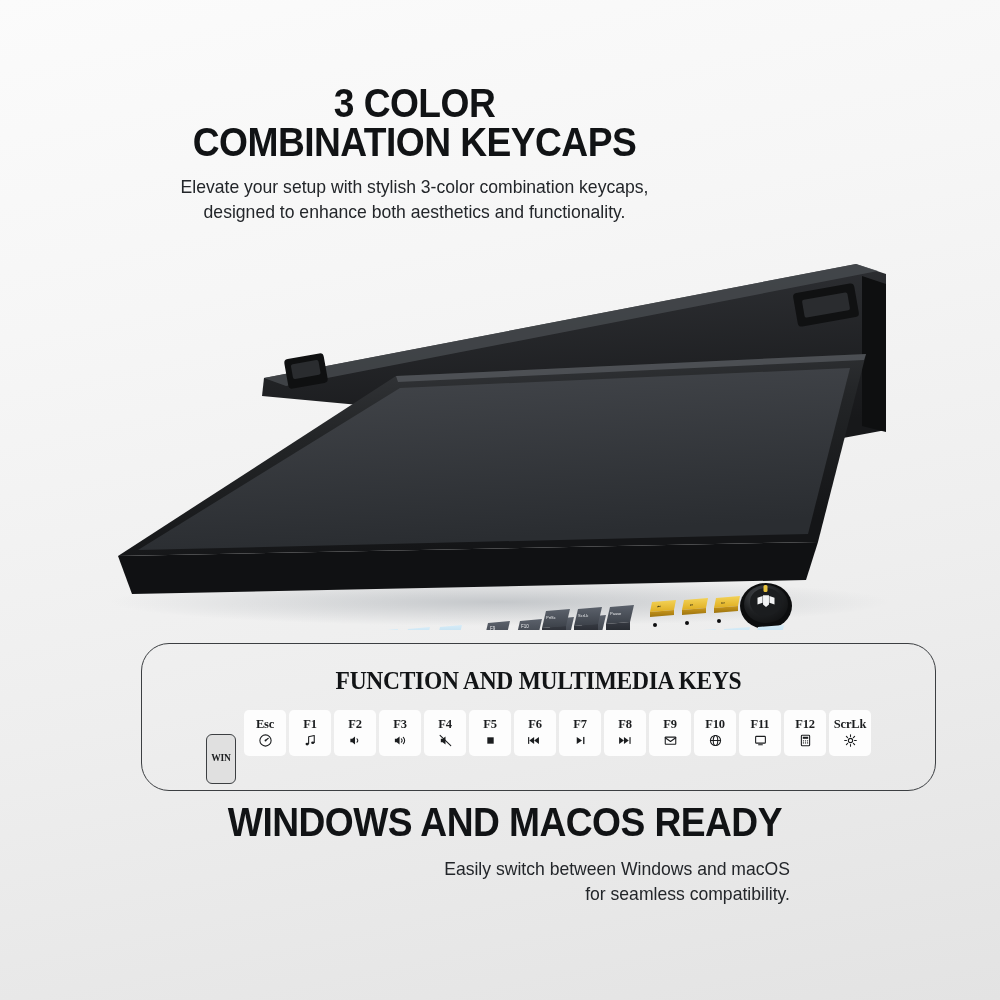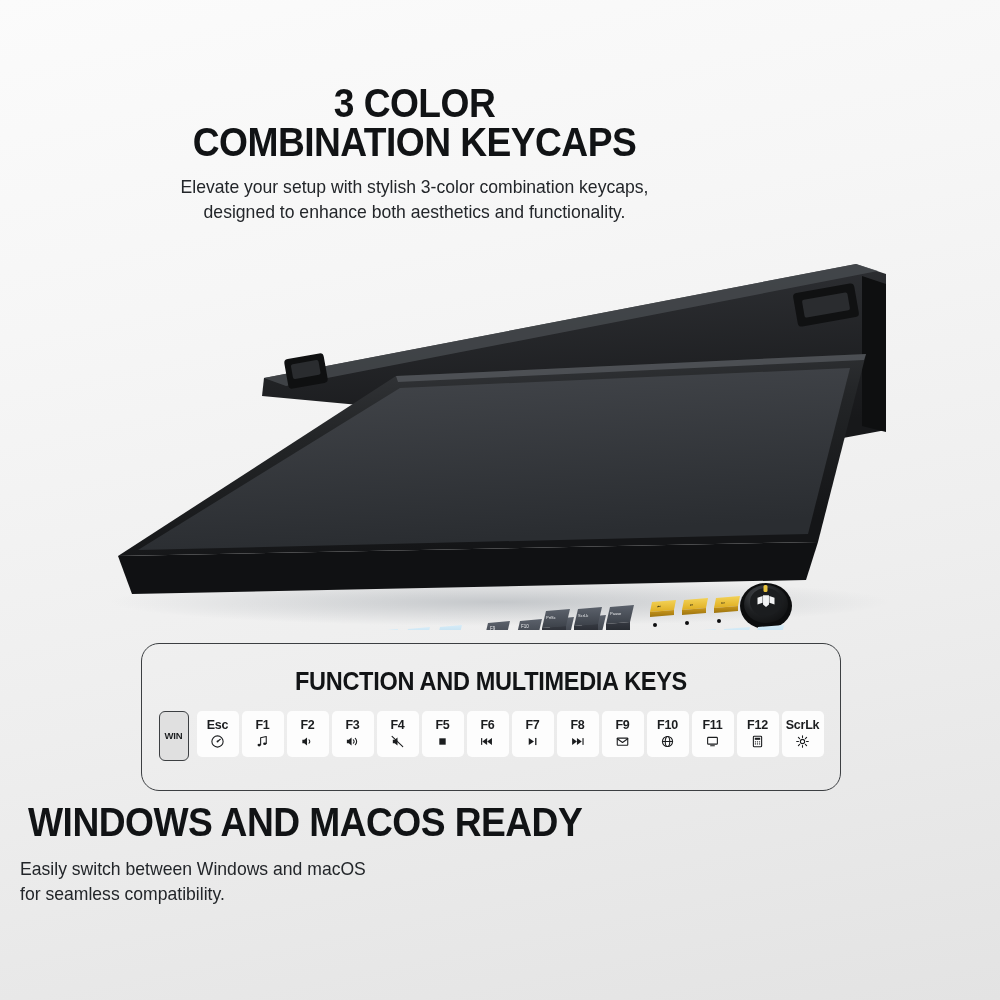--- a/index.html
+++ b/index.html
@@ -43,24 +43,25 @@
     position: absolute;
     top: 250px; left: 0;
     width: 1000px; height: 380px;
   }
   .kb-scene svg { display: block; }
 
   
   .panel {
     position: absolute;
     left: 141px; top: 643px;
-    width: 700px; height: 148px;
+    width: 795px; height: 148px;
     border: 1.6px solid #3c3f42;
-    border-radius: 18px;
+    border-radius: 28px;
     background: transparent;
+    font-family: Liberation Serif, serif;
   }
   .panel-title {
     margin-top: 23px;
     text-align: center;
     font-weight: bold;
     font-size: 25px;
     letter-spacing: -0.3px;
     color: #121416;
     transform: scaleX(0.94);
   }
@@ -83,36 +84,37 @@
     gap: 3px;
     color: #1b1d1f;
   }
   .kcap.win {
     width: 30px;
     height: 50px;
     margin-right: 5px;
     background: #e0e0e0;
     border: 1.6px solid #3c3f42;
     border-radius: 6px;
+    margin-top: 24px;
   }
   .kcap-label {
     font-size: 12.5px;
     font-weight: bold;
     letter-spacing: -0.2px;
     line-height: 1;
   }
   .kcap.win .kcap-label { font-size: 9.5px; }
   .kcap-ico { height: 15px; display: flex; align-items: center; justify-content: center; }
   .kcap-ico svg { display: block; }
 
   
   .footer {
     position: absolute;
-    top: 800px; left: 0; width: 802px;
-    text-align: left;
+    top: 800px; left: 8px; width: 802px;
+    text-align: right;
   }
   .footer-title {
     font-weight: bold;
     font-size: 40px;
     letter-spacing: -0.6px;
     color: #111315;
     transform: scaleX(0.93);
   }
   .footer-sub {
     margin-top: 12px;

